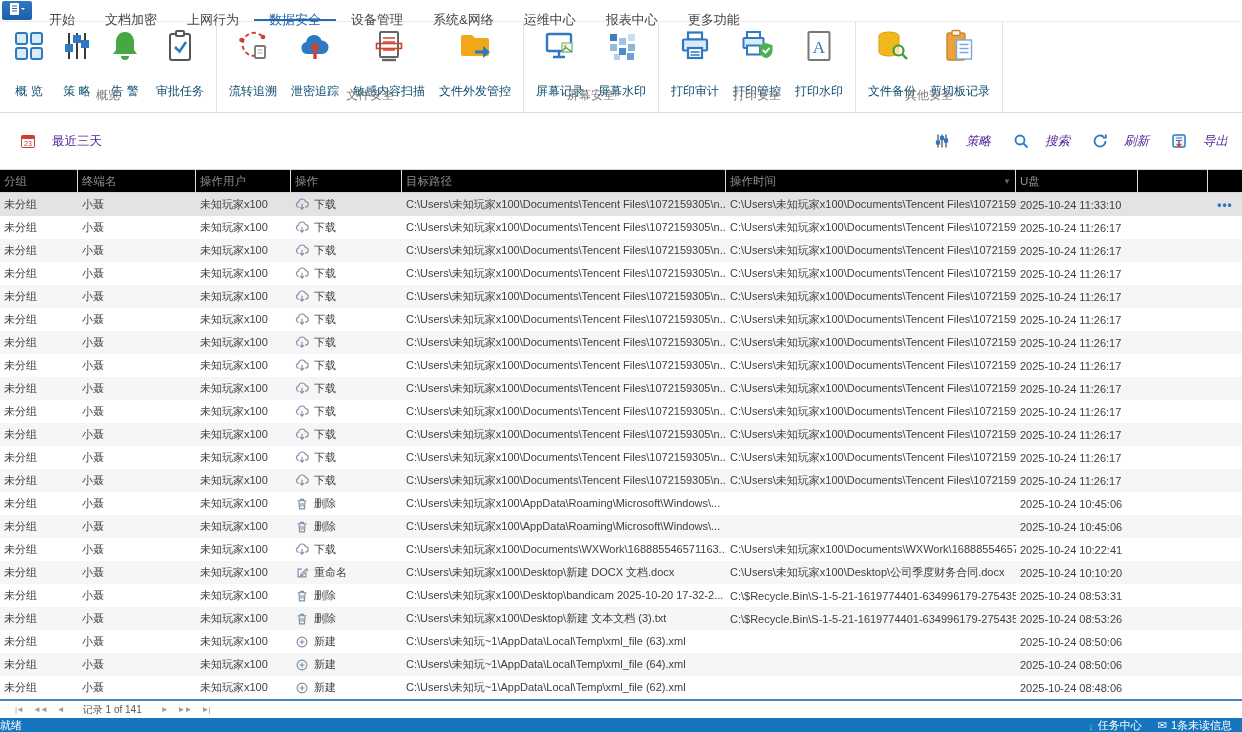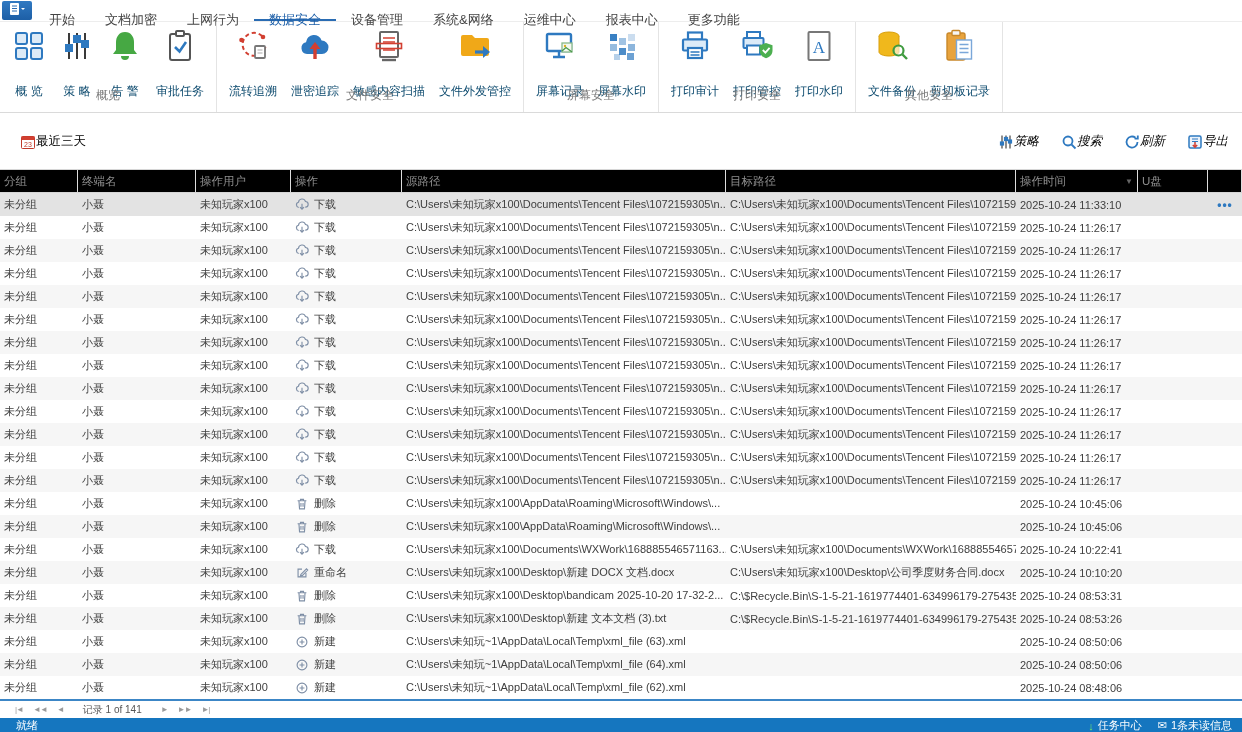--- a/index.html
+++ b/index.html
@@ -21,21 +21,21 @@
   .rgroup-label { position:absolute; bottom:8px; left:0; right:0; text-align:center;
     font-size:12px; color:#777; }
   .ritem { display:flex; flex-direction:column; align-items:center; padding:3px 7px 2px 7px;
     border-radius:2px; cursor:pointer; }
   .ritem.selected { background:#cfe4f7; }
   .ritem .icn svg { width:34px; height:34px; display:block; }
   .ritem-label { font-size:12px; color:#0c4a6e; margin-top:20px; white-space:nowrap; }
   
   .toolbar { height:56px; display:flex; align-items:center; justify-content:space-between;
     padding:0 14px 0 20px; background:#fff; }
-  .tbtn { display:flex; align-items:flex-end; gap:0; font-size:12.5px; color:#000000; cursor:pointer; }
+  .tbtn { display:flex; align-items:center; gap:16px; font-size:12.5px; color:#4c1d95; cursor:pointer; }
   .tbtn .icn svg { width:16px; height:16px; display:block; }
   .toolbar-right { display:flex; align-items:center; gap:22px;font-style:italic; }
   
   .grid { border-top:1px solid #d6d6d6; }
   .hrow,.row { display:grid; grid-template-columns:var(--cols); height:23px; align-items:center; }
   .hrow { background:#000000; border-bottom:1px solid #d6d6d6; color:#8f8f8f; font-size:11.5px; }
   .hcell { height:100%; display:flex; align-items:center; padding:0 4px; border-right:1px solid #ddd;
     white-space:nowrap; overflow:hidden; }
   .hcell .caret { margin-left:auto; font-size:8px; color:#666; cursor:pointer; }
   .row { font-size:11px; color:#404040; }
@@ -47,21 +47,21 @@
   .cell.op .icn svg { width:14px; height:14px; display:block; }
   .cell.actions { color:#2e79c0; font-weight:bold; letter-spacing:1px; text-align:center;
     cursor:pointer; font-size:12px; }
   
   .pager { height:19px; border-top:2px solid #3c86c6; display:flex; align-items:center;
     background:#fff; padding-left:10px; }
   .pager .nav { font-size:8px; color:#9a9a9a; letter-spacing:-1px; margin:0 5px; cursor:pointer; }
   .pager .rec { font-size:10px; color:#555; margin:0 14px; }
   
   .statusbar { height:15px; background:#1576bf; color:#fff; font-size:11px; display:flex;
-    align-items:center; justify-content:space-between; padding:0 10px 0 16px; }
+    align-items:center; justify-content:space-between; padding:0 10px 0 0; }
   .status-right { display:flex; align-items:center; gap:16px; }
   .sitem { display:flex; align-items:center; gap:4px; cursor:pointer; }
   .sitem .g { color:#6fe06f; font-weight:bold; }
 </style>
 </head>
 <body>
 
 <div>
 
   <div class="menubar">
@@ -340,23 +340,20 @@
         <div class="hcell">
           <span>终端名</span>
         </div>
         <div class="hcell">
           <span>操作用户</span>
         </div>
         <div class="hcell">
           <span>操作</span>
         </div>
         <div class="hcell">
-          <span>源路径</span>
-        </div>
-        <div class="hcell">
           <span>目标路径</span>
         </div>
         <div class="hcell">
           <span>操作时间</span>
           <span class="caret">▼</span>
         </div>
         <div class="hcell">
           <span>U盘</span>
         </div>
         <div class="hcell">

